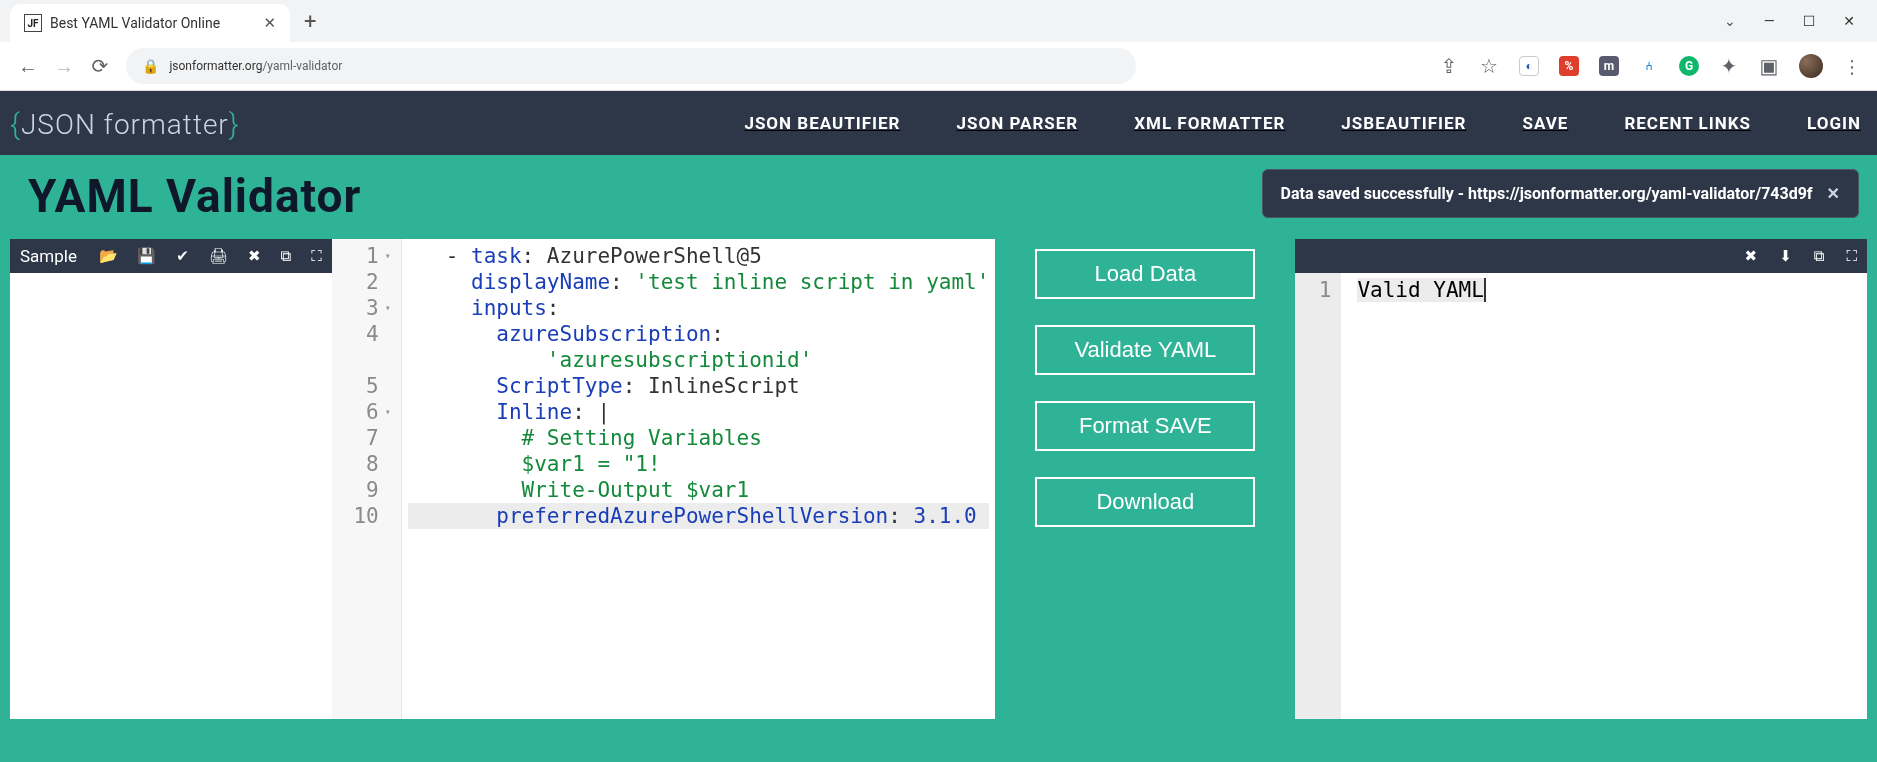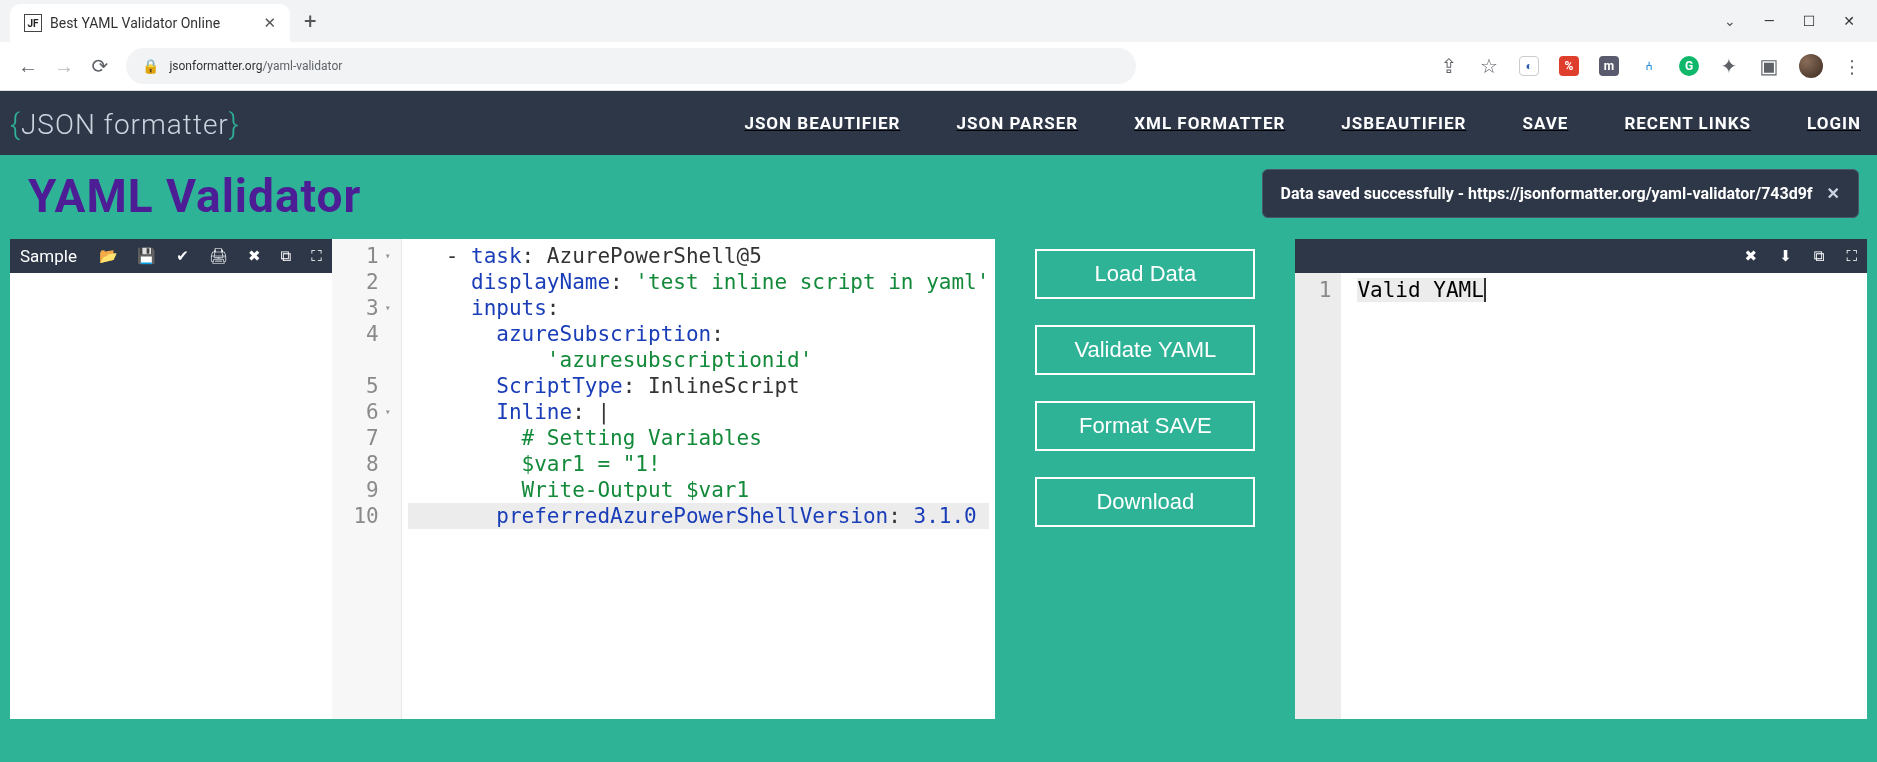--- a/index.html
+++ b/index.html
@@ -31,21 +31,21 @@
 
 
 .site-header { background: #2d3748; height: 64px; display: flex; align-items: center; padding: 0 16px 0 10px; justify-content: flex-end; }
 .logo { color: #cbd5e0; font-size: 28px; font-weight: 300; letter-spacing: 1px; }
 .logo .brace { color: #2fb397; font-size: 30px; }
 .nav-links { margin-left: auto; display: flex; gap: 56px; text-decoration: underline; }
 .nav-links a { color: #fff; text-decoration: none; font-weight: bold; font-size: 17px; letter-spacing: 1px; }
 
 
 .page-body { background: #2fb397; height: calc(762px - 42px - 48px - 64px); position: relative; padding: 0 10px; }
-.page-title { color: #4c1d95; font-size: 46px; font-weight: bold; padding: 14px 18px 10px; letter-spacing: 1px; }
+.page-title { color: #0f172a; font-size: 46px; font-weight: bold; padding: 14px 18px 10px; letter-spacing: 1px; }
 
 .toast { position: absolute; top: 14px; right: 18px; background: #2d3748; border: 1px solid #4a5568; border-radius: 6px; padding: 14px 18px; color: #fff; font-weight: bold; font-size: 16px; display: flex; align-items: center; gap: 14px; }
 .toast-close { color: #cbd5e0; font-size: 16px; cursor: pointer; }
 
 .workspace { display: flex; gap: 0; margin-top: 6px; height: 480px; }
 
 .editor-panel { background: #fff; flex: 0 0 628px; display: flex; flex-direction: row; margin-left: 0; }
 .editor-toolbar { background: #2d3748; height: 34px; display: flex; align-items: center; justify-content: flex-end; padding: 0 10px; gap: 20px; color: #fff; font-size: 16px; }
 .editor-toolbar .tool-icon { cursor: pointer; font-size: 15px; }
 .editor-toolbar .sample-link { color: #fff; font-size: 17px; margin-right: 2px; }

